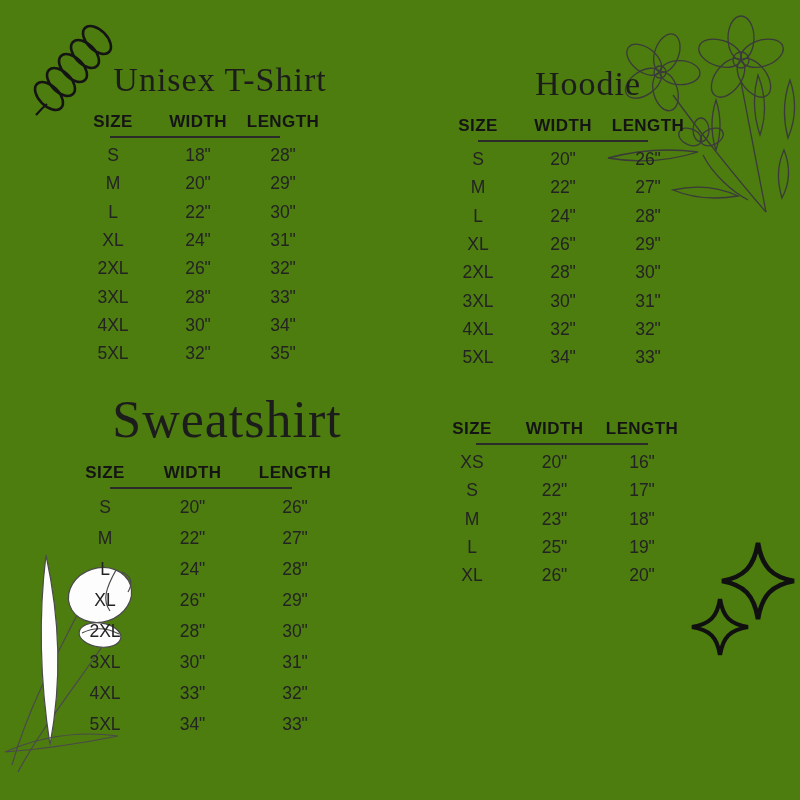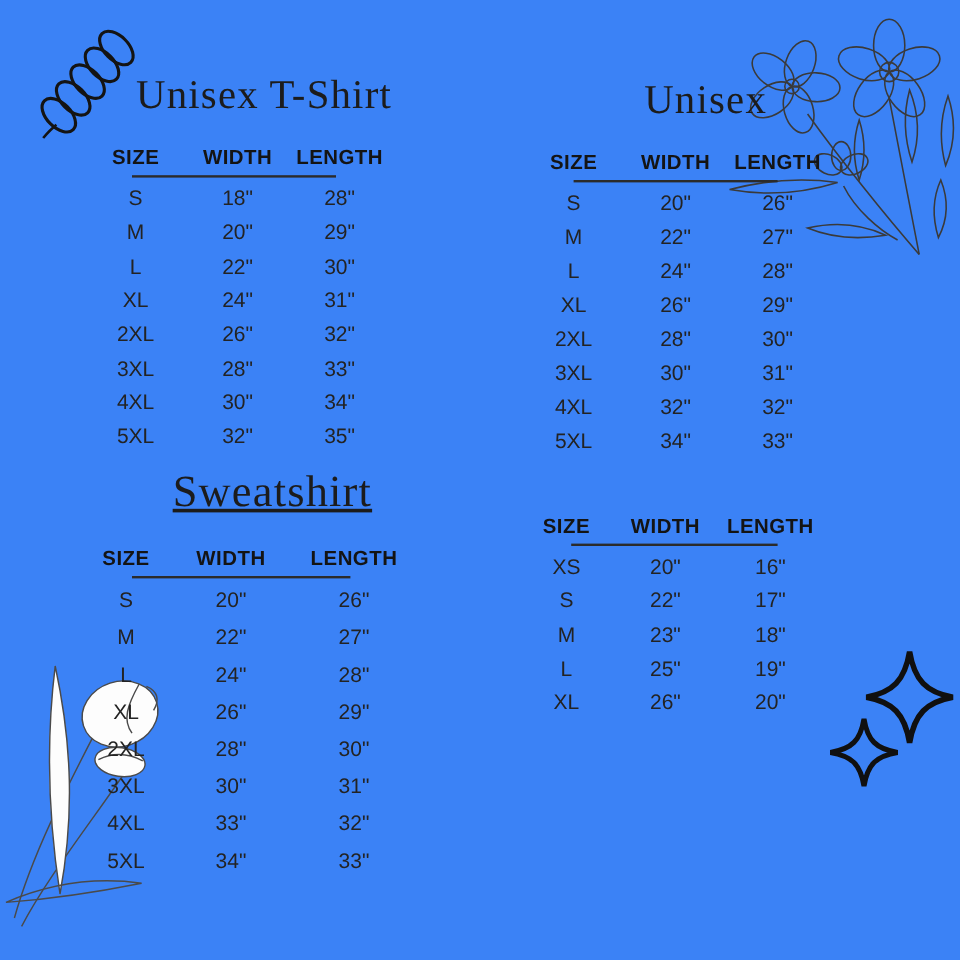--- a/index.html
+++ b/index.html
@@ -1,19 +1,19 @@
 <!DOCTYPE html>
 <html><head>
 <meta charset="utf-8">
 <style>
   html,body{margin:0;padding:0;background:#ffffff;}
   .page{
     position:relative;
     width:800px;height:800px;
-    background:#3b82f6;
+    background:#4d7c0f;
     overflow:hidden;
     font-family:"Liberation Sans", sans-serif;
     color:#202020;
   }
   .deco{position:absolute;pointer-events:none;z-index:0;}
   .quad{position:absolute;z-index:1;}
   .title{
     margin:0;
     font-family:"Liberation Serif", serif;
     font-weight:500;
@@ -21,23 +21,23 @@
     text-align:center;
     letter-spacing:1px;
     line-height:1.15;
   }
   #q-unisex{left:60px;top:60px;width:320px;}
   #q-hoodie{left:428px;top:64px;width:320px;}
   #q-sweatshirt{left:62px;top:390px;width:330px;}
   #q-kids{left:430px;top:406px;width:310px;}
   #q-unisex .title{font-size:34px;}
   #q-hoodie .title{font-size:34px;}
-  #q-sweatshirt .title{font-size:37px;text-decoration:underline;}
+  #q-sweatshirt .title{font-size:52px;}
   #q-kids .title{font-size:31px;}
-  .size-table{margin-top:20px;}
+  .size-table{margin-top:10px;}
   .thead,.row{display:grid;align-items:center;}
   .thead span,.row span{text-align:center;white-space:nowrap;}
   .thead{font-weight:700;font-size:17px;letter-spacing:.4px;color:#141414;line-height:26px;}
   .row{font-size:17.5px;color:#232323;line-height:28.3px;}
   #q-sweatshirt .row{line-height:31px;}
   .rule{border-top:2px solid #2b2b2b;width:170px;margin:1px 0 3px 50px;}
   
   #q-unisex .thead,#q-unisex .row{grid-template-columns:80px 90px 80px;margin-left:13px;}
   #q-hoodie .thead,#q-hoodie .row{grid-template-columns:80px 90px 80px;margin-left:10px;}
   #q-sweatshirt .thead,#q-sweatshirt .row{grid-template-columns:80px 95px 110px;margin-left:3px;}
@@ -177,21 +177,21 @@
           <div class="row">
             <span>5XL</span>
             <span>32"</span>
             <span>35"</span>
           </div>
         </div>
     </div>
   </section>
 
   <section class="quad" id="q-hoodie">
-    <h2 class="title">Unisex</h2>
+    <h2 class="title">Hoodie</h2>
     <div class="size-table">
       <div class="thead">
         <span>SIZE</span>
         <span>WIDTH</span>
         <span>LENGTH</span>
       </div>
       <div class="rule"></div>
       <div class="rows">
           <div class="row">
             <span>S</span>

